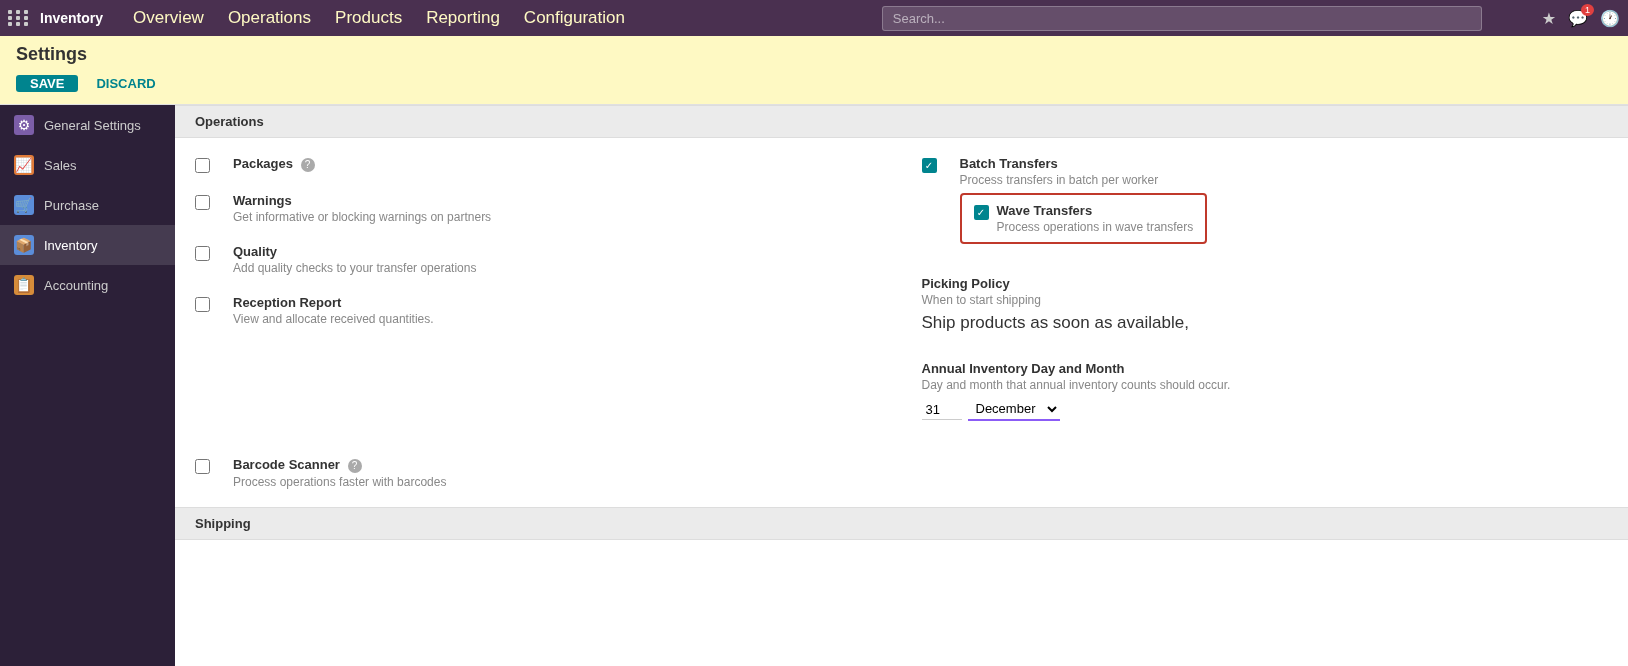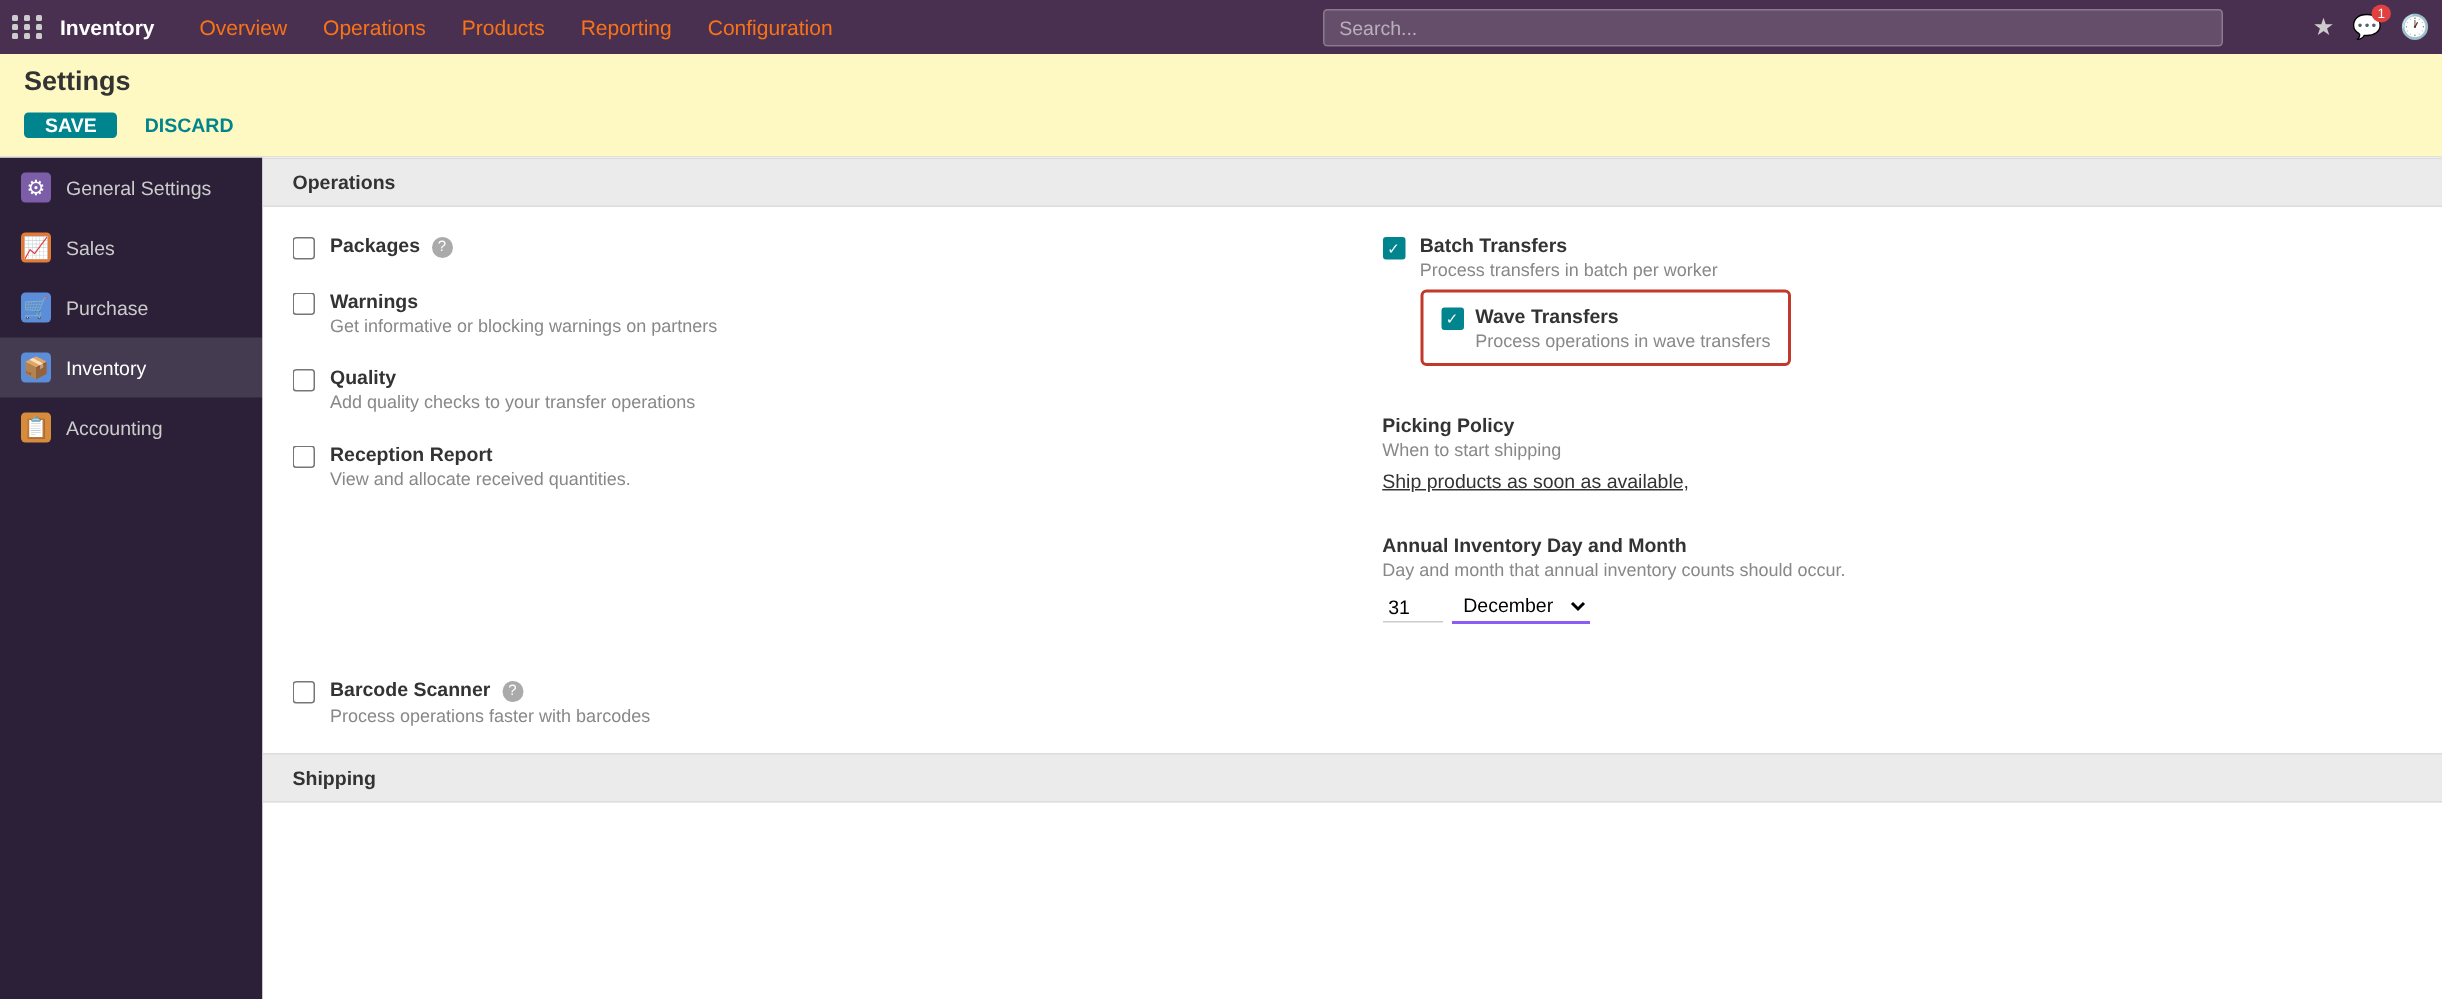--- a/index.html
+++ b/index.html
@@ -36,22 +36,22 @@
     }
     .topnav-menu {
       display: flex;
       gap: 4px;
       flex: 1;
     }
     .topnav-menu-item {
       padding: 4px 10px;
       border-radius: 3px;
       cursor: pointer;
-      font-size: 14px;
-      color: #f97316;
+      font-size: 17px;
+      color: #fef9c3;
     }
     .topnav-right {
       display: flex;
       align-items: center;
       gap: 12px;
       margin-left: auto;
     }
     .topnav-icon {
       color: #ccc;
       font-size: 16px;
@@ -171,21 +171,21 @@
       font-weight: 700;
       font-size: 13px;
       color: #333;
       border-top: 1px solid #ddd;
       border-bottom: 1px solid #ddd;
     }
     .setting-item {
       display: flex;
       align-items: flex-start;
       padding: 10px 16px 10px 0;
-      gap: 10px;
+      gap: 23px;
     }
     .setting-checkbox {
       margin-top: 2px;
       width: 15px;
       height: 15px;
       cursor: pointer;
       flex-shrink: 0;
     }
     .setting-checkbox-teal {
       width: 15px;
@@ -235,24 +235,23 @@
       border: 2px solid #c0392b;
       border-radius: 4px;
       padding: 8px 12px;
       display: flex;
       align-items: flex-start;
       gap: 8px;
       margin-top: 6px;
       margin-bottom: 4px;
     }
     .link-underline {
-      text-decoration: underline;
       color: #333;
       cursor: pointer;
-      font-size: 13px;
+      font-size: 17px;
       margin-top: 44px;
     }
 
     
     .annual-inv-row {
       display: flex;
       align-items: center;
       gap: 6px;
       margin-top: 6px;
     }

